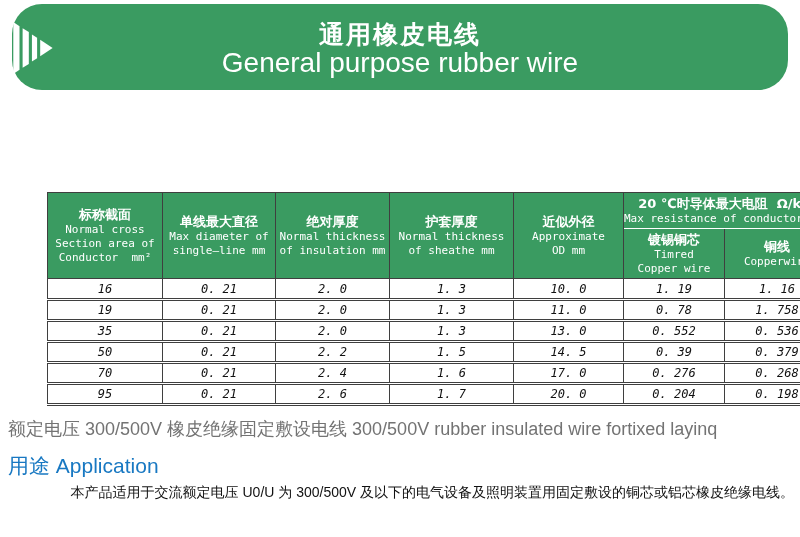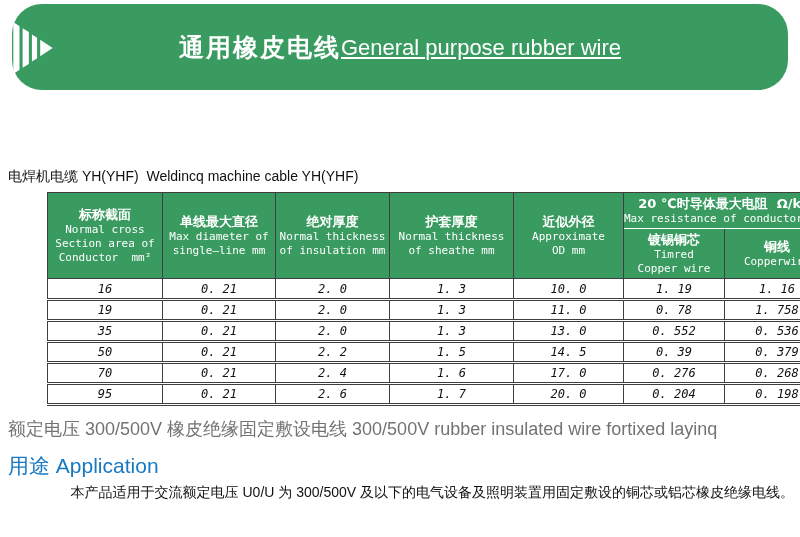--- a/index.html
+++ b/index.html
@@ -4,25 +4,25 @@
 <style>
   * { margin: 0; padding: 0; box-sizing: border-box; }
   html, body { background: #ffffff; }
   body { font-family: "Liberation Sans", "DejaVu Sans", sans-serif; color: #1a1a1a; }
   .page { position: relative; width: 800px; height: 537px; background: #fff; overflow: hidden; }
 
   
   .banner {
     position: absolute; left: 12px; top: 4px; width: 776px; height: 86px;
     background: #3a9b61; border-radius: 30px;
-    display: flex; align-items: center; justify-content: center;
+    display: flex; flex-direction: column; align-items: center; justify-content: center;
     color: #ffffff;
   }
   .banner-title-zh { font-size: 25px; font-weight: bold; letter-spacing: 2px; line-height: 30px; }
-  .banner-title-en { font-size: 22px; line-height: 27px; text-decoration: underline; }
+  .banner-title-en { font-size: 28px; line-height: 27px; }
   .banner-icon { position: absolute; left: 1px; top: 15px; width: 42px; height: 58px; }
 
   
   .table-title {
     position: absolute; left: 8px; top: 168px; font-size: 14px; color: #111;
     white-space: pre;
   }
 
   
   .spec-table {
@@ -76,21 +76,20 @@
     <svg class="banner-icon" viewBox="0 0 40 56" xmlns="http://www.w3.org/2000/svg">
       <polygon points="0,3 6,7 6,49 0,53" fill="#ffffff"></polygon>
       <polygon points="9,9 15,12.5 15,43.5 9,47" fill="#ffffff"></polygon>
       <polygon points="18,15 23,18 23,38 18,41" fill="#ffffff"></polygon>
       <polygon points="26,20 38,28 26,36" fill="#ffffff"></polygon>
     </svg>
     <div class="banner-title-zh">通用橡皮电线</div>
     <div class="banner-title-en">General purpose rubber wire</div>
   </header>
 
-  <div class="table-title">电焊机电缆 YH(YHF)  Weldincq machine cable YH(YHF)</div>
 
   <table class="spec-table">
     <colgroup>
       <col class="c1">
         <col class="c2">
         <col class="c3">
         <col class="c4">
       <col class="c5">
         <col class="c6">
         <col class="c7">

